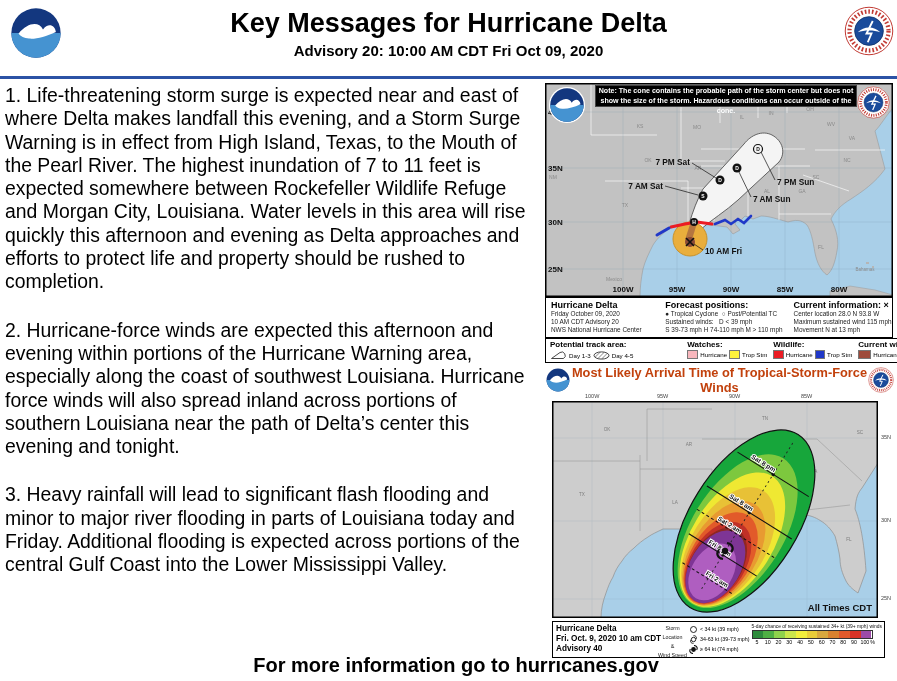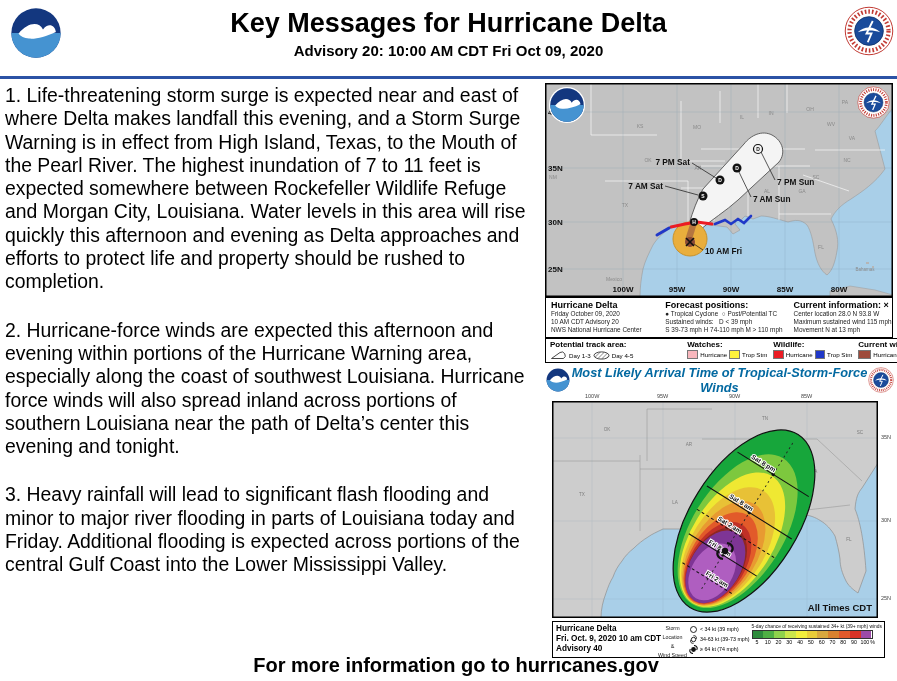--- a/index.html
+++ b/index.html
@@ -221,20 +221,21 @@
         <text x="3" y="189">25N</text>
         <text x="78" y="209" text-anchor="middle">100W</text>
         <text x="132" y="209" text-anchor="middle">95W</text>
         <text x="186" y="209" text-anchor="middle">90W</text>
         <text x="240" y="209" text-anchor="middle">85W</text>
         <text x="294" y="209" text-anchor="middle">80W</text>
       </g>
       <rect x="0.75" y="0.75" width="346.5" height="212.5" fill="none" stroke="#000" stroke-width="1.5"></rect>
     </svg>
     
+    <div class="notebox">Note: The cone contains the probable path of the storm center but does not show the size of the storm. Hazardous conditions can occur outside of the cone.</div>
     <svg class="logo" style="left:3px;top:3px" width="38" height="38" viewBox="-20 -20 40 40">
         <use href="#noaa"></use>
       </svg>
     <svg class="logo" style="left:312px;top:3px" width="33" height="33" viewBox="-20 -20 40 40">
         <use href="#nws"></use>
       </svg>
     
     <div class="leg1">
       <div class="col c1">
         <div class="lt">Hurricane Delta</div>
@@ -298,21 +299,21 @@
         </div>
       </div>
     </div>
   </div>
 
   <div class="panel arr-panel">
     <div class="arr-title">
       <svg width="26" height="26" viewBox="-20 -20 40 40">
           <use href="#noaa"></use>
         </svg>
-      <div class="tt" style="color: #0369a1; font-style: italic;">Most Likely Arrival Time of Tropical-Storm-Force Winds</div>
+      <div class="tt" style="color: #c2410c;">Most Likely Arrival Time of Tropical-Storm-Force Winds</div>
       <svg width="26" height="26" viewBox="-20 -20 40 40">
           <use href="#nws"></use>
         </svg>
     </div>
 
     <span class="axis-lab" style="left:40px;top:26px">100W</span>
     <span class="axis-lab" style="left:112px;top:26px">95W</span>
     <span class="axis-lab" style="left:184px;top:26px">90W</span>
     <span class="axis-lab" style="left:256px;top:26px">85W</span>
 

